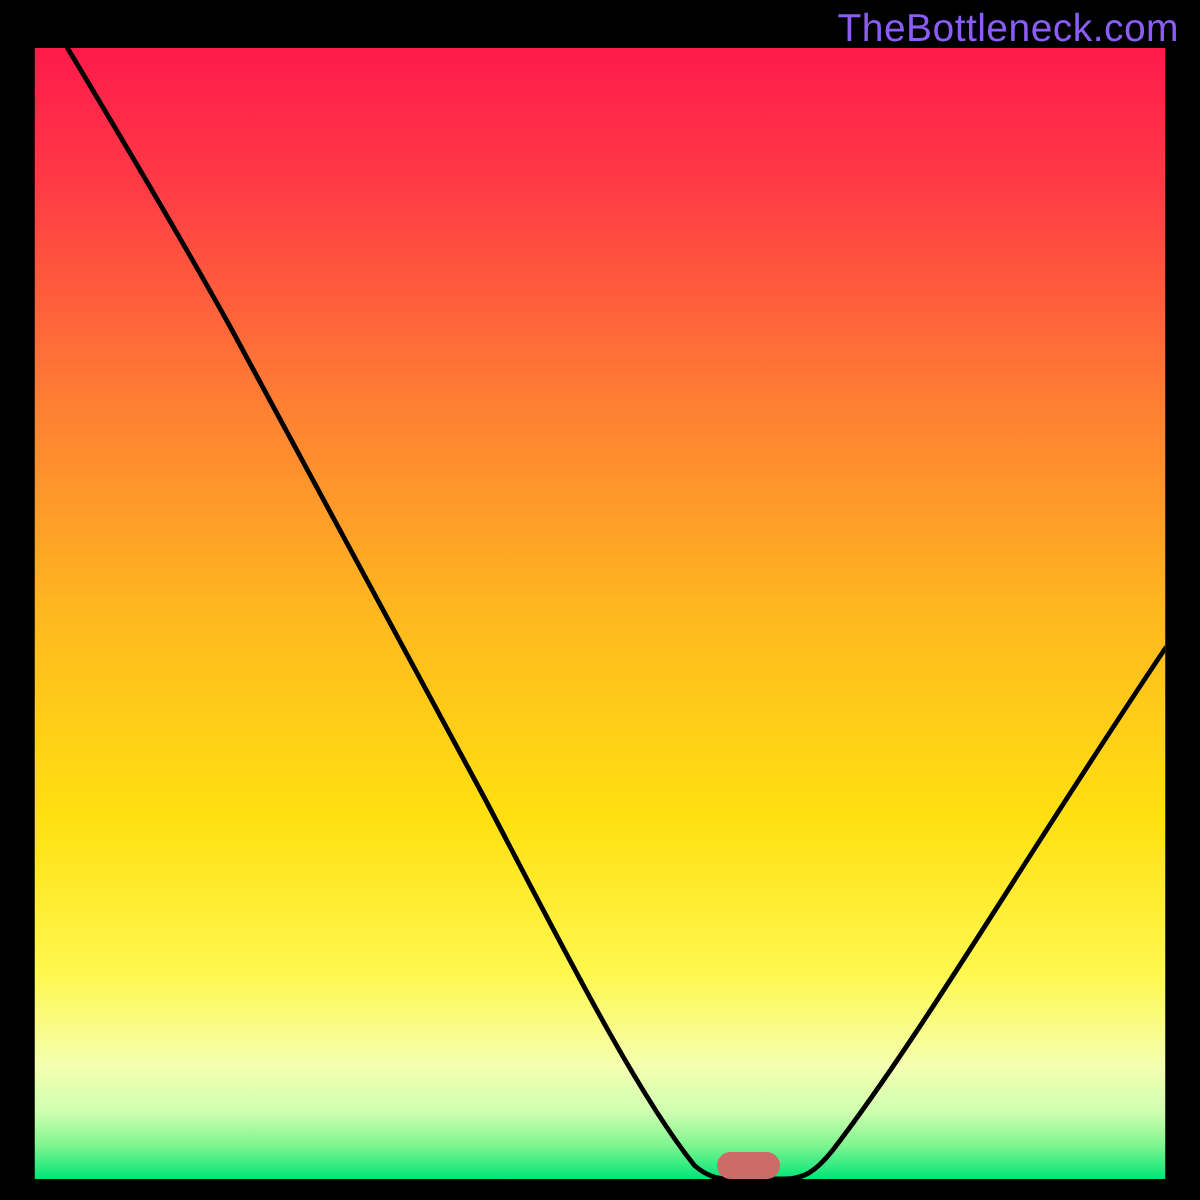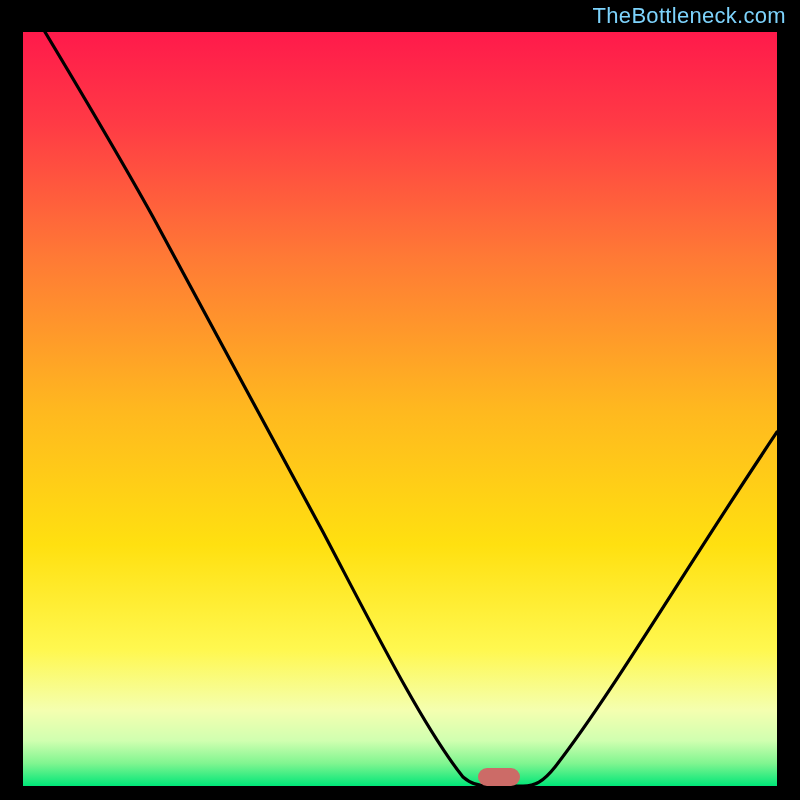--- a/index.html
+++ b/index.html
@@ -13,23 +13,23 @@
   .container {
     position: relative;
     width: 800px;
     height: 800px;
   }
   .watermark {
     position: absolute;
     top: 3px;
     right: 14px;
     font-family: Arial, Helvetica, sans-serif;
-    font-size: 22px;
+    font-size: 26px;
     font-weight: 500;
-    color: #7dd3fc;
+    color: #8b5cf6;
     letter-spacing: 0.3px;
     z-index: 10;
   }
   svg.plot {
     position: absolute;
     left: 23px;
     top: 32px;
     width: 754px;
     height: 754px;
   }

